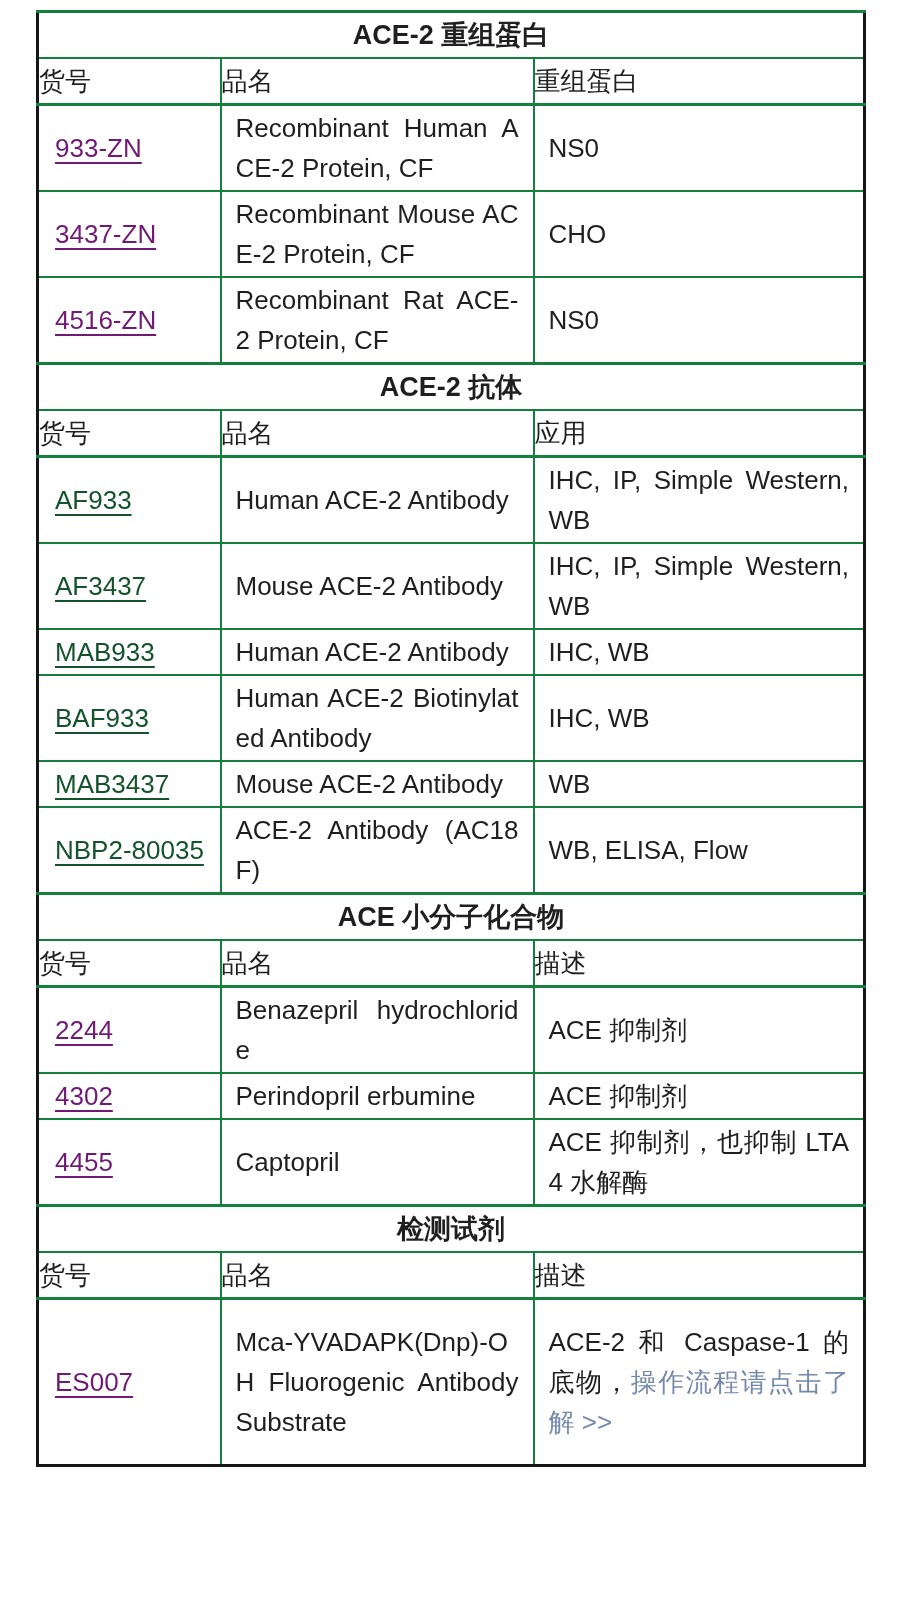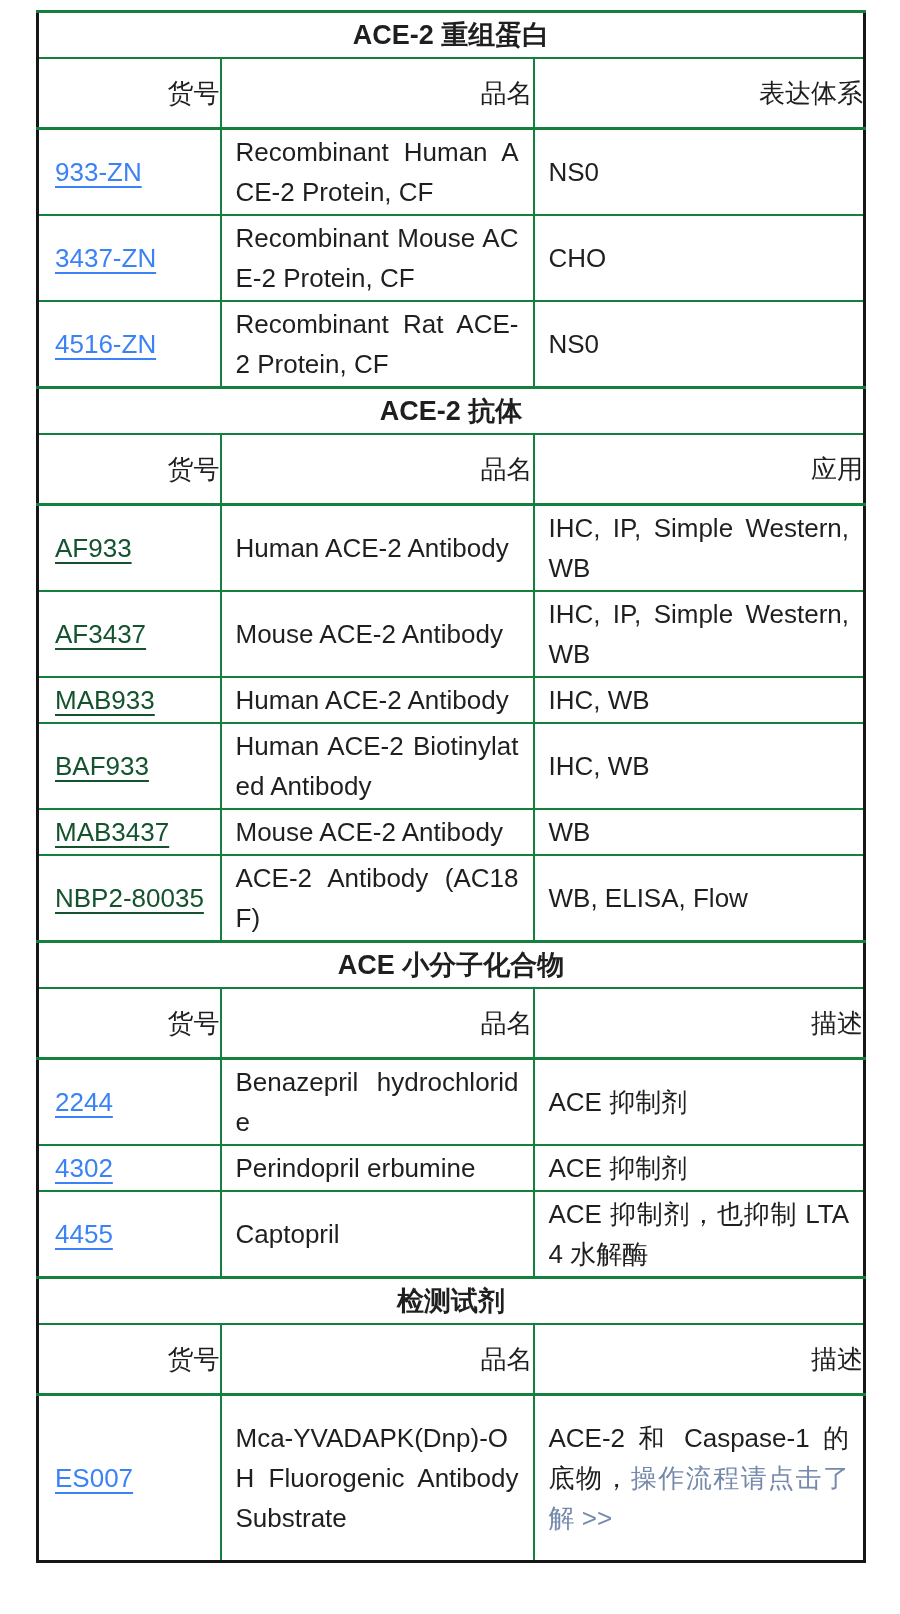--- a/index.html
+++ b/index.html
@@ -32,42 +32,42 @@
   tr.section-row td {
     text-align: center;
     font-weight: bold;
     font-size: 27px;
     height: 46px;
     padding: 2px 0;
     border-top-width: 3px;
     border-bottom-width: 2px;
   }
   tr.cols-row td {
-    text-align: right;
+    text-align: left;
     height: 44px;
-    padding: 14px 0;
+    padding: 2px 0;
     border-bottom-width: 3px;
   }
   td.cat {
     padding-left: 16px;
     word-break: break-all;
   }
   td.name, td.val {
     text-align: justify;
     text-justify: inter-word;
     word-break: break-all;
   }
   tr.tall td { padding-top: 22px; padding-bottom: 22px; }
   a.link {
     text-decoration: underline;
     text-underline-offset: 5px;
     text-decoration-thickness: 2px;
     cursor: pointer;
   }
-  a.bright  { color: #3b82f6; }
+  a.bright  { color: #701a75; }
   a.muted   { color: #14532d; }
   a.inline-link {
     color: #7589ab;
     text-decoration: none;
     cursor: pointer;
   }
 </style>
 </head>
 <body>
 
@@ -79,21 +79,21 @@
         <col class="c3">
       </colgroup>
     <tbody>
 
       <tr class="section-row">
         <td colspan="3">ACE-2 重组蛋白</td>
       </tr>
       <tr class="cols-row">
         <td>货号</td>
         <td>品名</td>
-        <td>表达体系</td>
+        <td>重组蛋白</td>
       </tr>
       <tr class="data-row">
         <td class="cat"><a href="#" class="link bright">933-ZN</a></td>
         <td class="name">Recombinant Human ACE-2 Protein, CF</td>
         <td class="val">NS0</td>
       </tr>
       <tr class="data-row">
         <td class="cat"><a href="#" class="link bright">3437-ZN</a></td>
         <td class="name">Recombinant Mouse ACE-2 Protein, CF</td>
         <td class="val">CHO</td>

